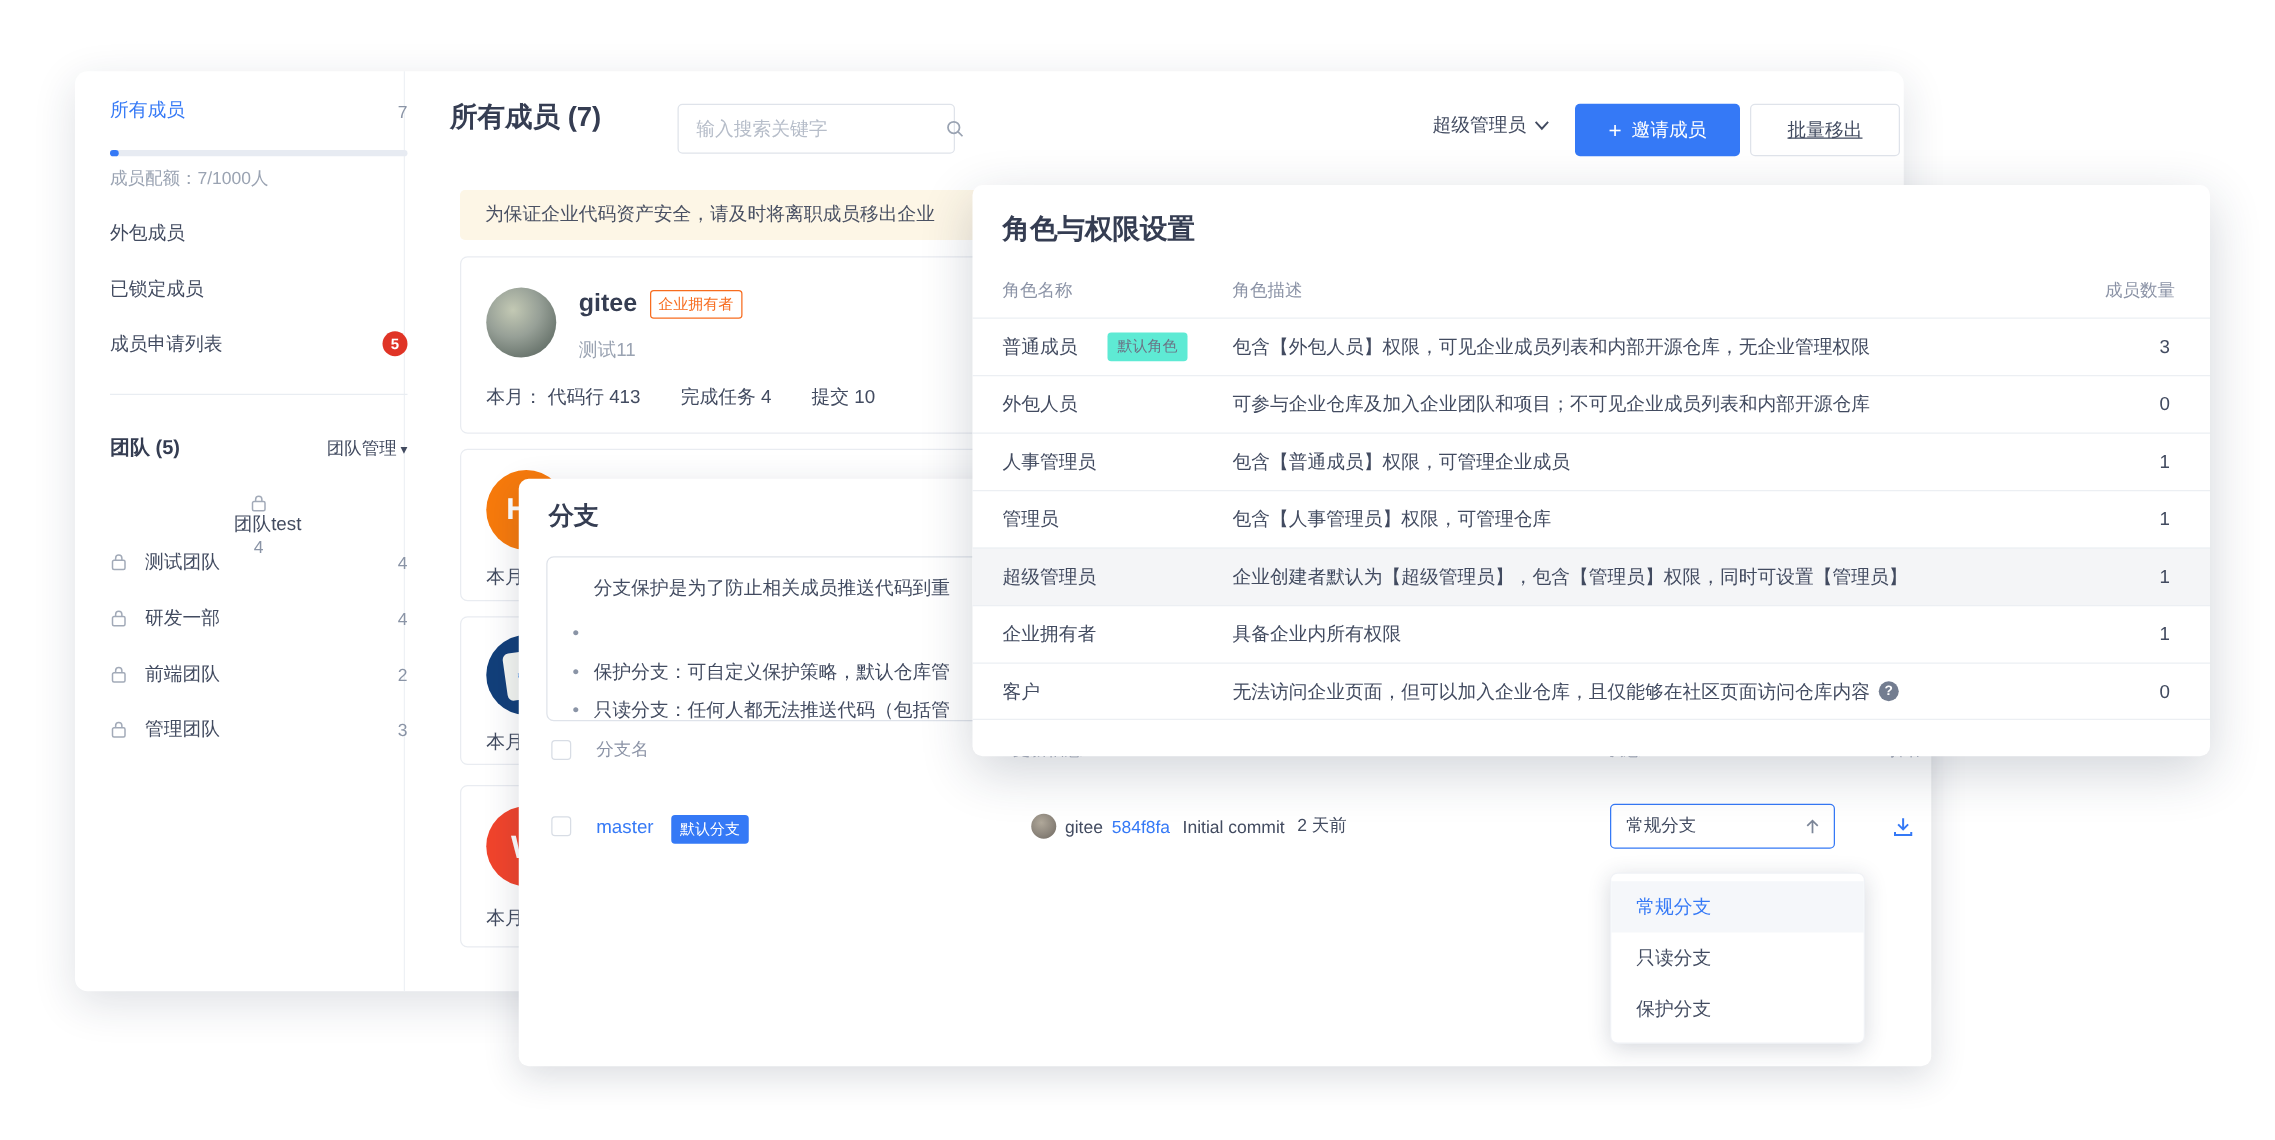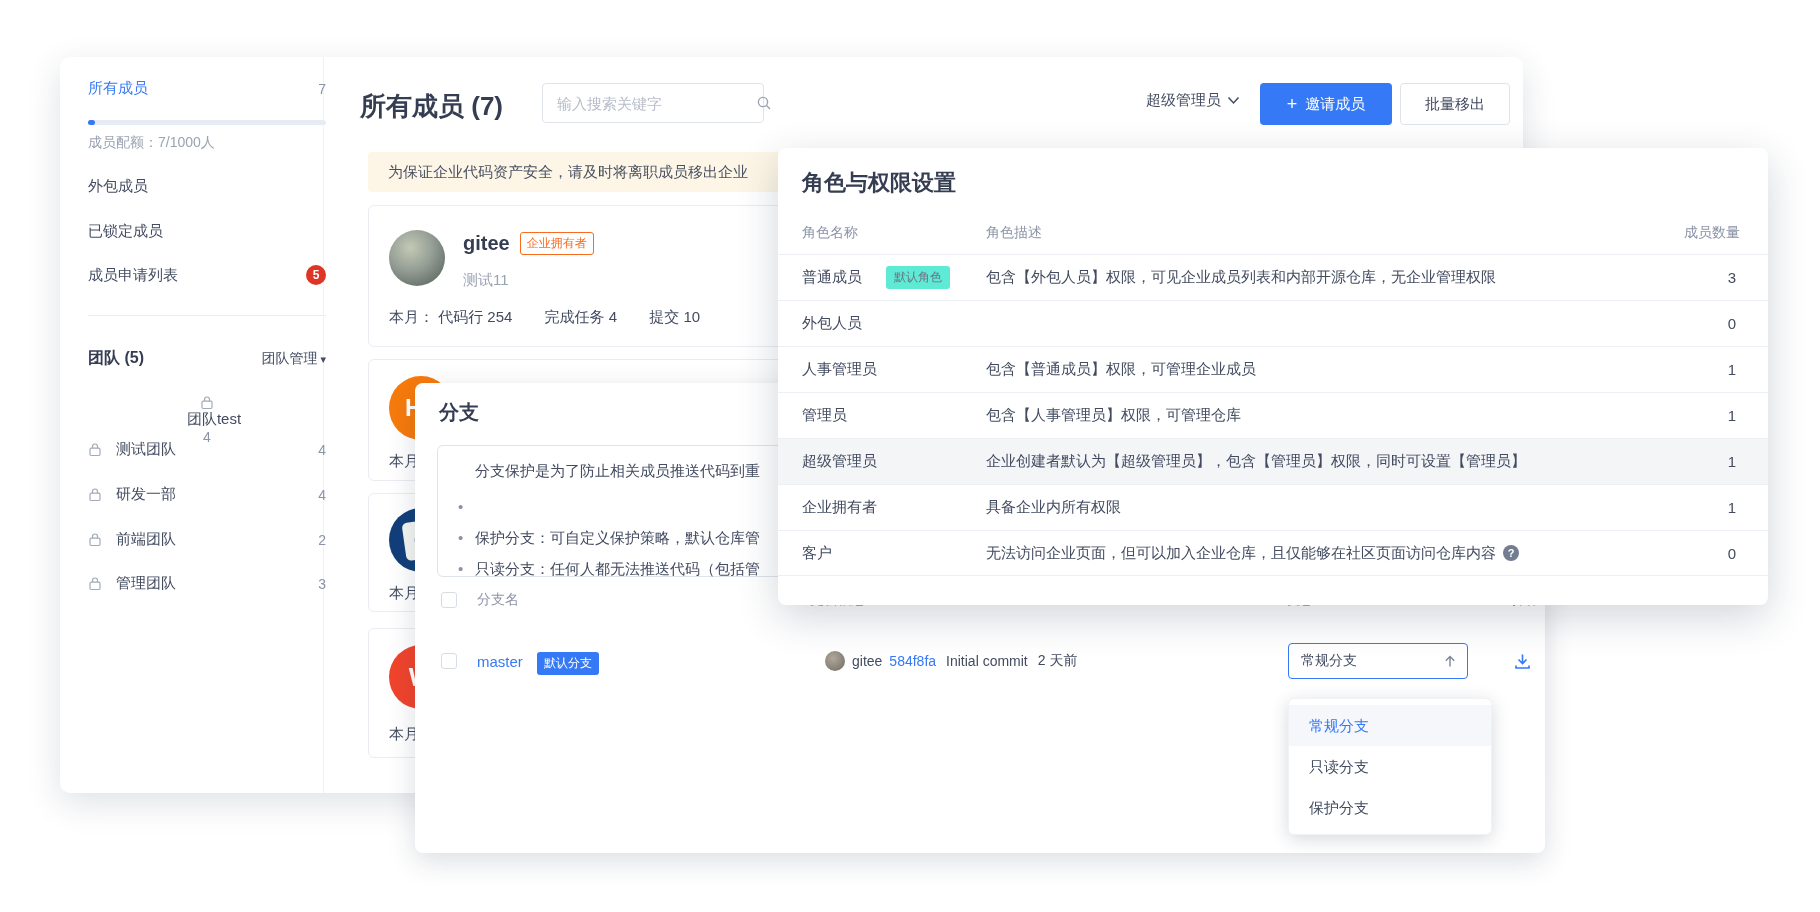--- a/index.html
+++ b/index.html
@@ -27,34 +27,34 @@
     font-size:12px; font-weight:bold; display:flex; align-items:center; justify-content:center; padding:0 5px; }
   .sb-divider { position:absolute; left:28px; top:258px; width:238px; height:1px; background:#e9edf2; }
   .teams-title { font-size:16px; font-weight:bold; color:#353d52; }
   .teams-manage { font-size:14px; color:#424b60; cursor:pointer; }
   .caret-down-solid { font-size:11px; color:#424b60; margin-left:3px; }
   .team-row { position:absolute; left:28px; width:238px; display:flex; align-items:center; }
   .team-name { font-size:15px; color:#424b60; margin-left:14px; flex:1; }
   .lock-svg { width:14px; height:15px; flex:none; }
 
   
-  .page-title { position:absolute; left:300px; top:32px; font-size:26px; font-weight:bold; color:#353d52; }
+  .page-title { position:absolute; left:300px; top:22px; font-size:22px; font-weight:bold; color:#353d52; }
   .search-box { position:absolute; left:482px; top:26px; width:222px; height:40px;
     border:1px solid #dfe3ea; border-radius:4px; display:flex; align-items:center; background:#fff; }
   .search-box input { border:0; outline:0; flex:1; margin-left:14px; font-size:15px; color:#424b60;
     font-family:"Liberation Sans", sans-serif; }
   .search-box input::placeholder { color:#b6bdc9; }
   .search-icon { margin-right:12px; flex:none; }
   .sort-ctrl { position:absolute; left:1086px; top:34px; font-size:15px; color:#424b60;
     display:flex; align-items:center; gap:6px; cursor:pointer; }
   .btn { position:absolute; top:26px; height:42px; border-radius:4px; font-size:15px;
     display:flex; align-items:center; justify-content:center; cursor:pointer; }
   .btn-primary { left:1200px; width:132px; background:#3579f6; color:#fff; }
   .btn-primary .plus { font-size:18px; margin-right:8px; font-weight:400; }
-  .btn-plain { left:1340px; width:110px; background:#fff; border:1px solid #dfe3ea; color:#424b60; }
+  .btn-plain { left:1340px; width:120px; background:#fff; border:1px solid #dfe3ea; color:#424b60;text-decoration:underline; }
 
   
   .banner { position:absolute; left:308px; top:95px; width:1136px; height:40px; background:#fdf6e6;
     border-radius:4px; font-size:15px; color:#4a5163; line-height:40px; padding-left:20px; }
   .m-card { position:absolute; left:308px; width:1136px; border:1px solid #e9ecf1; border-radius:6px; background:#fff; }
   .avatar { border-radius:50%; display:flex; align-items:center; justify-content:center;
     color:#fff; font-weight:bold; }
   .avatar-photo { background:radial-gradient(circle at 38% 32%, #c3c9b4, #97a097 42%, #707b73 72%, #525f59); }
   .m-name { font-size:20px; font-weight:bold; color:#353d52; }
   .role-badge { border:1px solid #f76c1f; color:#f76c1f; font-size:12px; padding:2px 6px;
@@ -221,21 +221,21 @@
 
     <div class="m-card" style="top:148px; height:142px;">
       <div class="avatar avatar-photo" style="position:absolute; left:20px; top:24px; width:56px; height:56px;"></div>
       <div style="position:absolute; left:94px; top:26px; display:flex; align-items:center;">
         <span class="m-name">gitee</span>
         <span class="role-badge">企业拥有者</span>
       </div>
       <div class="m-desc" style="position:absolute; left:94px; top:58px;">测试11</div>
       <div class="m-stats" style="top:102px;">
         <span style="margin-right:0;">本月：</span>
-        <span>代码行 254</span>
+        <span>代码行 413</span>
         <span>完成任务 4</span>
         <span>提交 10</span>
       </div>
     </div>
 
     <div class="m-card" style="top:302px; height:122px;">
       <div class="avatar" style="position:absolute; left:20px; top:16px; width:64px; height:64px; background:#f77a0c; font-size:24px;">
           <span>Hu</span>
         </div>
       <div class="m-stats" style="top:92px;"><span>本月</span></div>
@@ -330,20 +330,21 @@
       <div class="rp-row">
         <span class="rp-name">
             <span>普通成员</span>
             <span class="badge-gray">默认角色</span>
           </span>
         <span class="rp-desc">包含【外包人员】权限，可见企业成员列表和内部开源仓库，无企业管理权限</span>
         <span class="rp-count">3</span>
       </div>
       <div class="rp-row">
         <span class="rp-name">外包人员</span>
+        <span class="rp-desc">可参与企业仓库及加入企业团队和项目；不可见企业成员列表和内部开源仓库</span>
         <span class="rp-count">0</span>
       </div>
       <div class="rp-row">
         <span class="rp-name">人事管理员</span>
         <span class="rp-desc">包含【普通成员】权限，可管理企业成员</span>
         <span class="rp-count">1</span>
       </div>
       <div class="rp-row">
         <span class="rp-name">管理员</span>
         <span class="rp-desc">包含【人事管理员】权限，可管理仓库</span>

